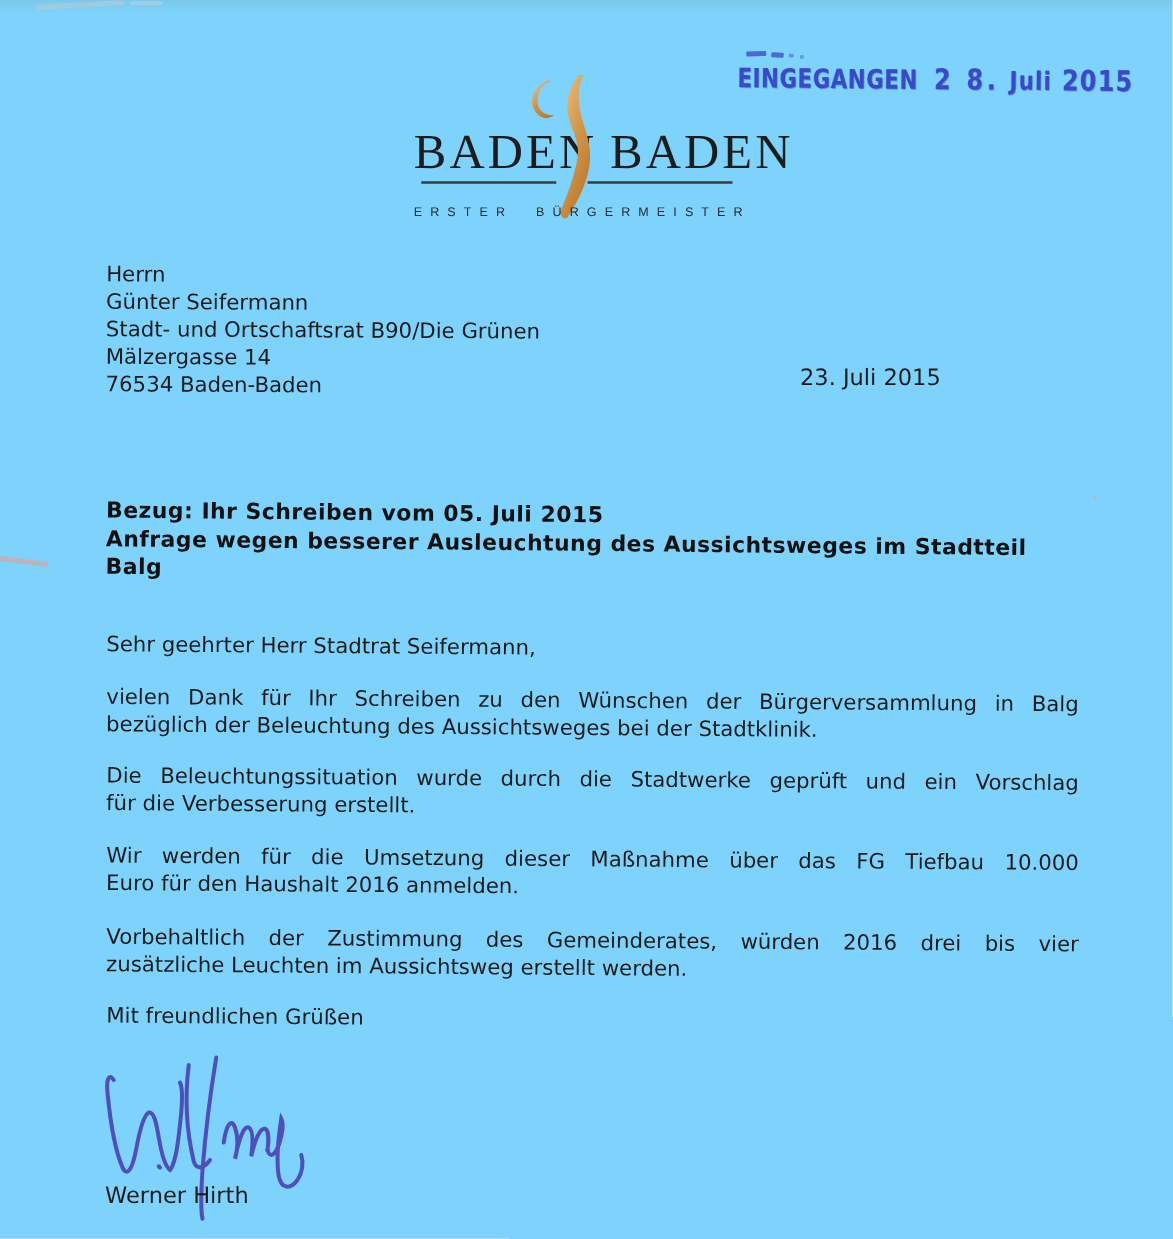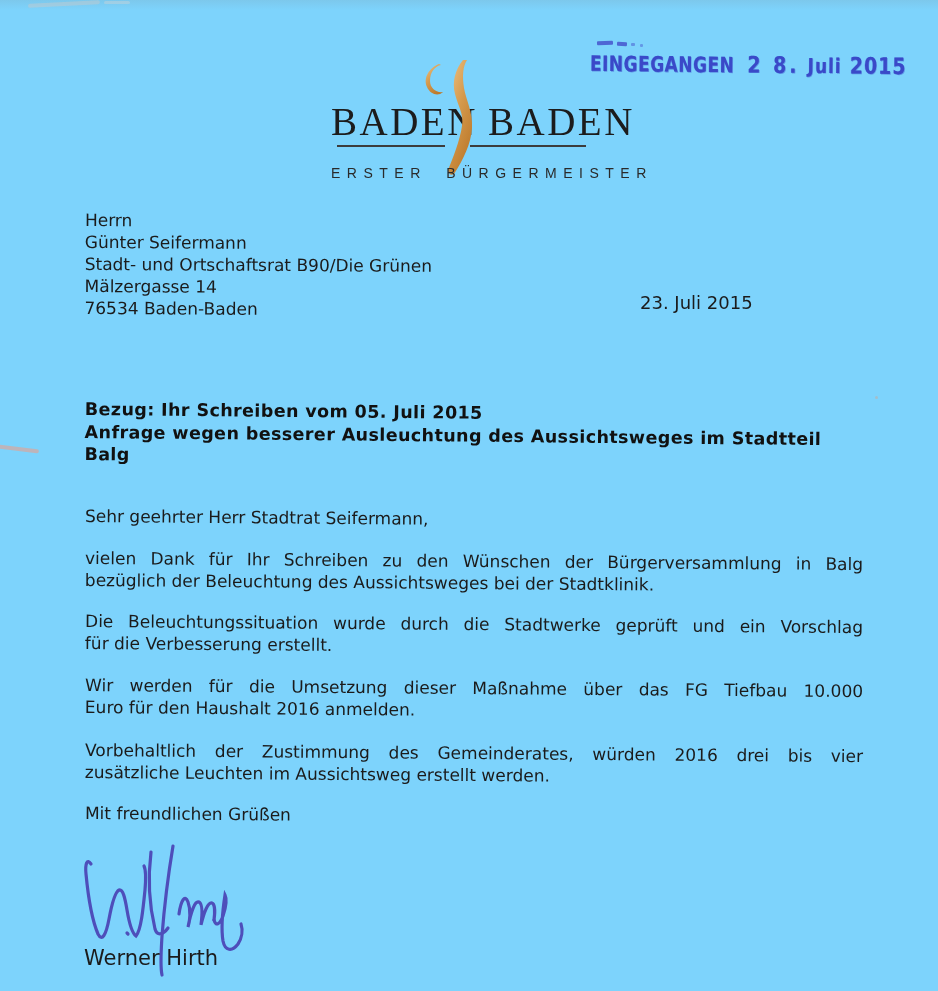--- a/index.html
+++ b/index.html
@@ -39,21 +39,21 @@
 
   
   .logo-word {
     font-family: "Liberation Serif", serif;
     font-size: 39px; letter-spacing: 2.5px;
     color: #1c1c1c; white-space: nowrap; text-align: center;
   }
   .logo-divider { background: #3c3c3c; height: 1.5px; }
   .logo-subtitle {
     font-family: "Liberation Sans", sans-serif;
-    font-size: 14px; letter-spacing: 6.5px; word-spacing: 9px;
+    font-size: 10px; letter-spacing: 6.5px; word-spacing: 9px;
     color: #2a2a2a; white-space: nowrap;
   }
 
   
   .addr { left: 85px; top: 209px; font-size: 17px; line-height: 22px; transform: rotate(0.3deg); transform-origin: left top; }
   .date { left: 640px; top: 292px; font-size: 18px; }
   .subject {
     left: 85px; top: 398px; width: 792px;
     font-weight: 700; font-size: 17.5px; line-height: 22.5px; letter-spacing: .4px;
     color: #111;
@@ -61,21 +61,21 @@
   }
   .bodyline { font-size: 17px; line-height: 22px; }
   .para { left: 85px; width: 778px; transform: rotate(0.45deg); transform-origin: left center; }
   .just { text-align: justify; text-align-last: justify; }
   .salutation { top: 505px; }
   .p1 { top: 547px; }
   .p2 { top: 610px; }
   .p3 { top: 674px; }
   .p4 { top: 739px; }
   .closing { top: 802px; }
-  .signer { left: 84px; top: 946px; font-size: 21px; }
+  .signer { left: 84px; top: 946px; font-size: 18px; }
 
   
   .red-mark {
     left: -3px; top: 447px; width: 42px; height: 4px;
     background: #e8a08d; opacity: .6; border-radius: 3px;
     transform: rotate(7deg);
   }
   .smudge1 { left: 28px; top: 2px; width: 72px; height: 4px; background: #c9c9c9; opacity: .45; transform: rotate(-3deg); border-radius: 2px; }
   .smudge2 { left: 104px; top: 1px; width: 26px; height: 3px; background: #d4d4d4; opacity: .4; border-radius: 2px; }
   .speck { width: 3px; height: 3px; background: #b5b5b5; border-radius: 50%; opacity: .7; }

